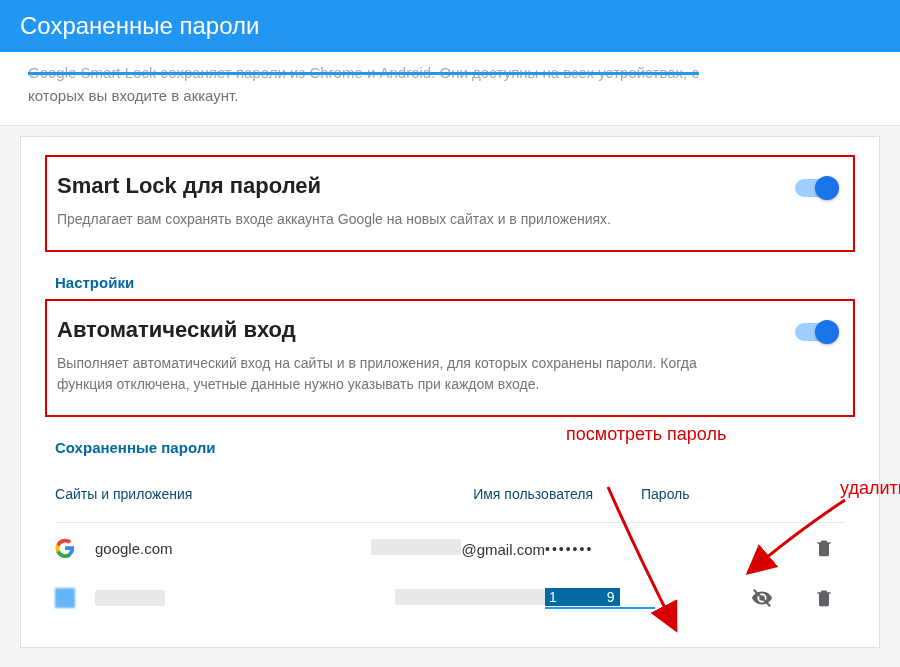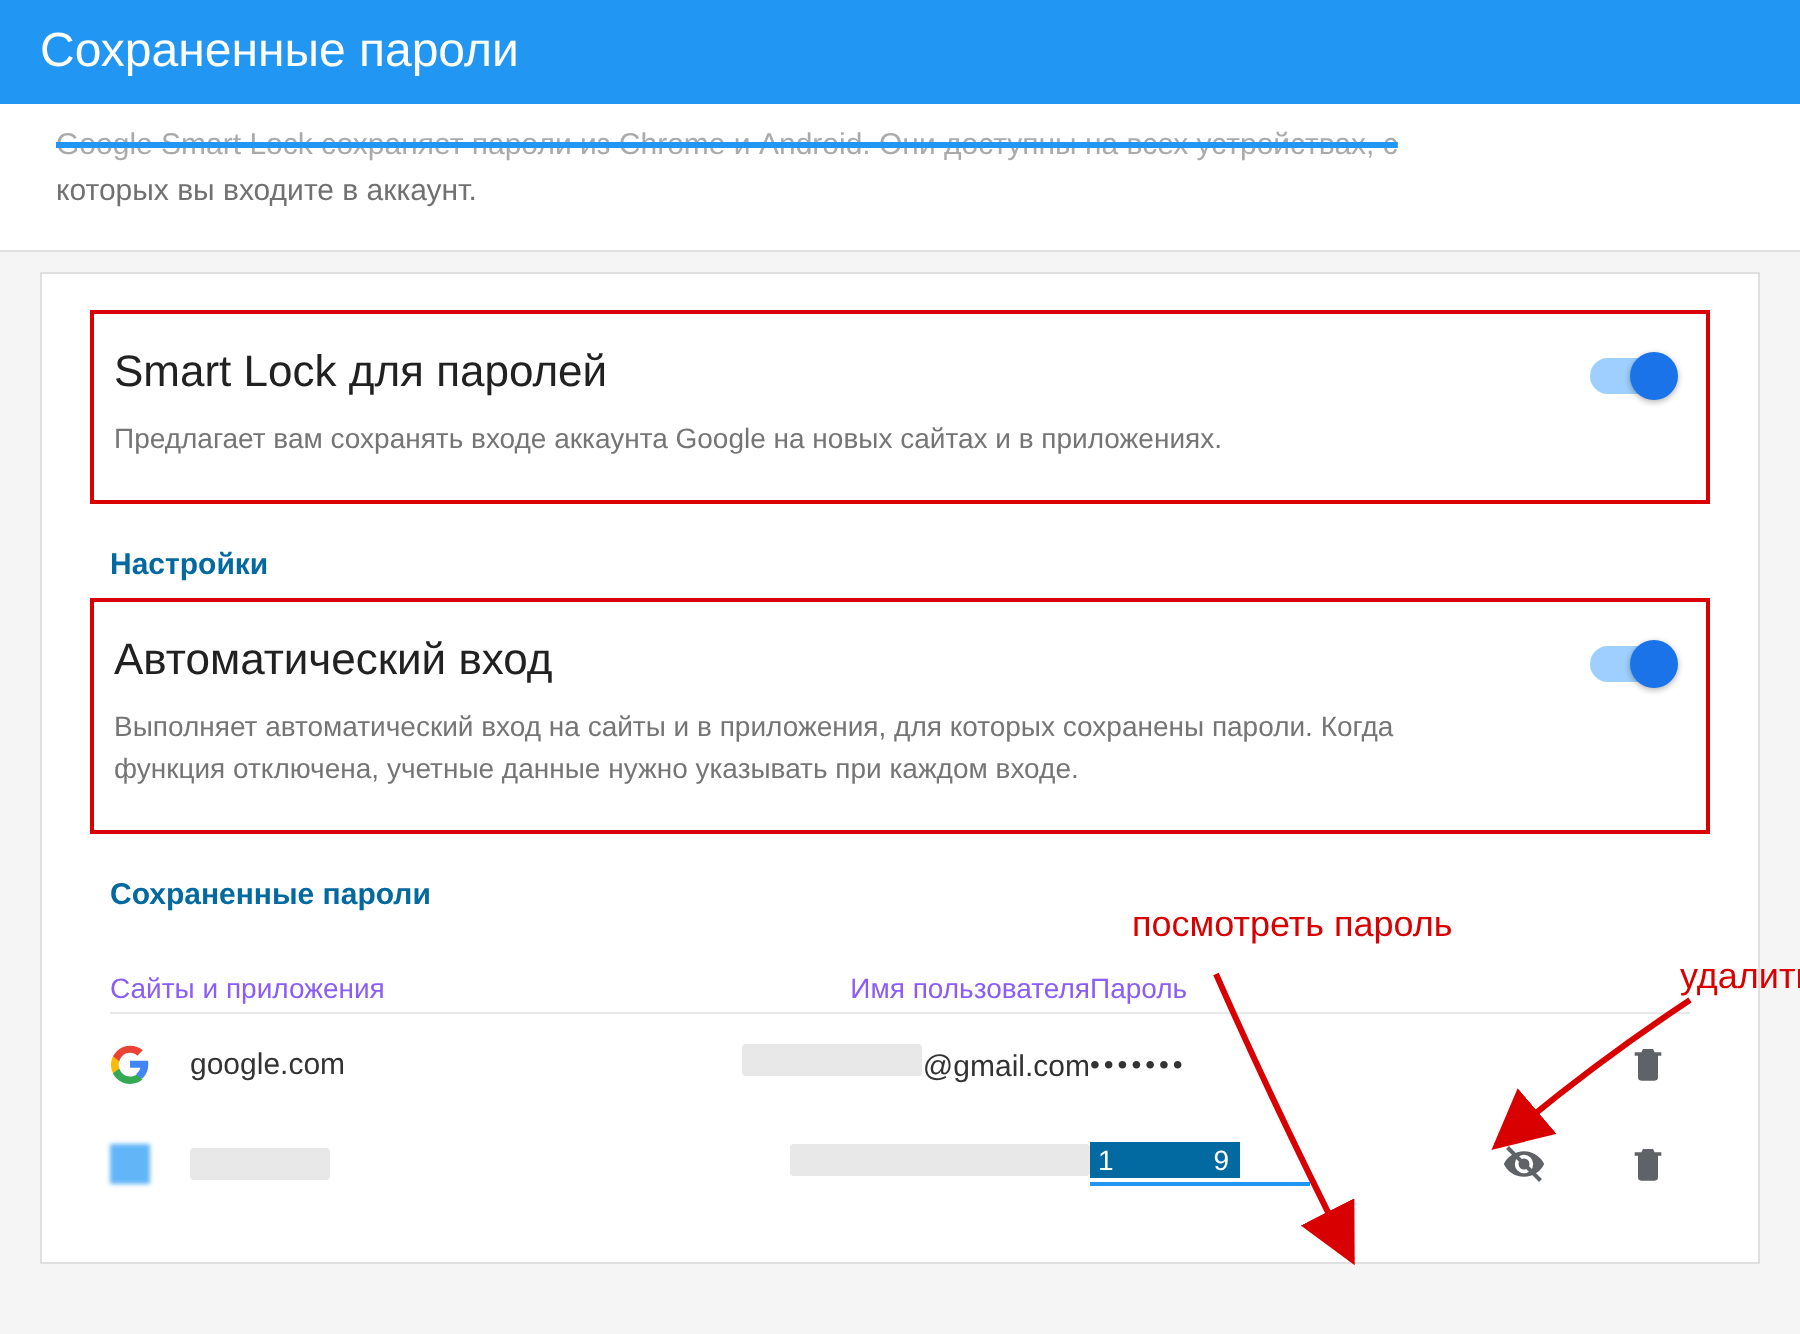--- a/index.html
+++ b/index.html
@@ -46,21 +46,21 @@
       position: relative;
       padding: 18px 10px 22px 10px;
     }
     .section.red-outline {
       border: 2px solid #d80000;
       padding: 16px 10px 20px 10px;
     }
     .section-title {
       font-size: 22px;
       color: #212121;
-      font-weight: 400;
+      font-weight: 700;
       margin-bottom: 10px;
     }
     .section-desc {
       font-size: 14px;
       color: #757575;
       line-height: 1.5;
       max-width: 640px;
     }
     .toggle {
       position: absolute;
@@ -86,25 +86,26 @@
       font-size: 15px;
       font-weight: 700;
       color: #0369a1;
       padding: 22px 10px 8px 10px;
     }
     .pw-section {
       padding: 8px 10px 0 10px;
     }
     .table-head {
       display: flex;
-      color: #8b5cf6;
+      color: #0c4a6e;
       font-size: 14px;
       font-weight: 500;
-      padding: 14px 0 4px 0;
+      padding: 14px 0 20px 0;
       border-bottom: 1px solid #e8e8e8;
+      gap: 48px;
     }
     .col-site { width: 250px; }
     .col-user { width: 240px; text-align: right; }
     .col-pass { width: 130px; }
     .col-act  { flex: 1; display: flex; justify-content: flex-end; gap: 40px; padding-right: 10px; align-items: center; }
     .table-row {
       display: flex;
       align-items: center;
       padding: 14px 0;
       font-size: 15px;
@@ -147,21 +148,21 @@
       align-items: center;
       justify-content: center;
     }
     .annotation {
       position: absolute;
       color: #d80000;
       font-size: 18px;
       font-weight: 400;
       pointer-events: none;
     }
-    .ann-view { left: 566px; top: 452px; line-height: 1.2; text-align: right; }
+    .ann-view { left: 566px; top: 424px; line-height: 1.2; text-align: right; }
     .ann-delete { left: 840px; top: 478px; }
     svg.arrow {
       position: absolute;
       pointer-events: none;
       overflow: visible;
     }
     .square-icon {
       width: 20px; height: 20px;
       background: #2196f3;
       display: inline-block;

